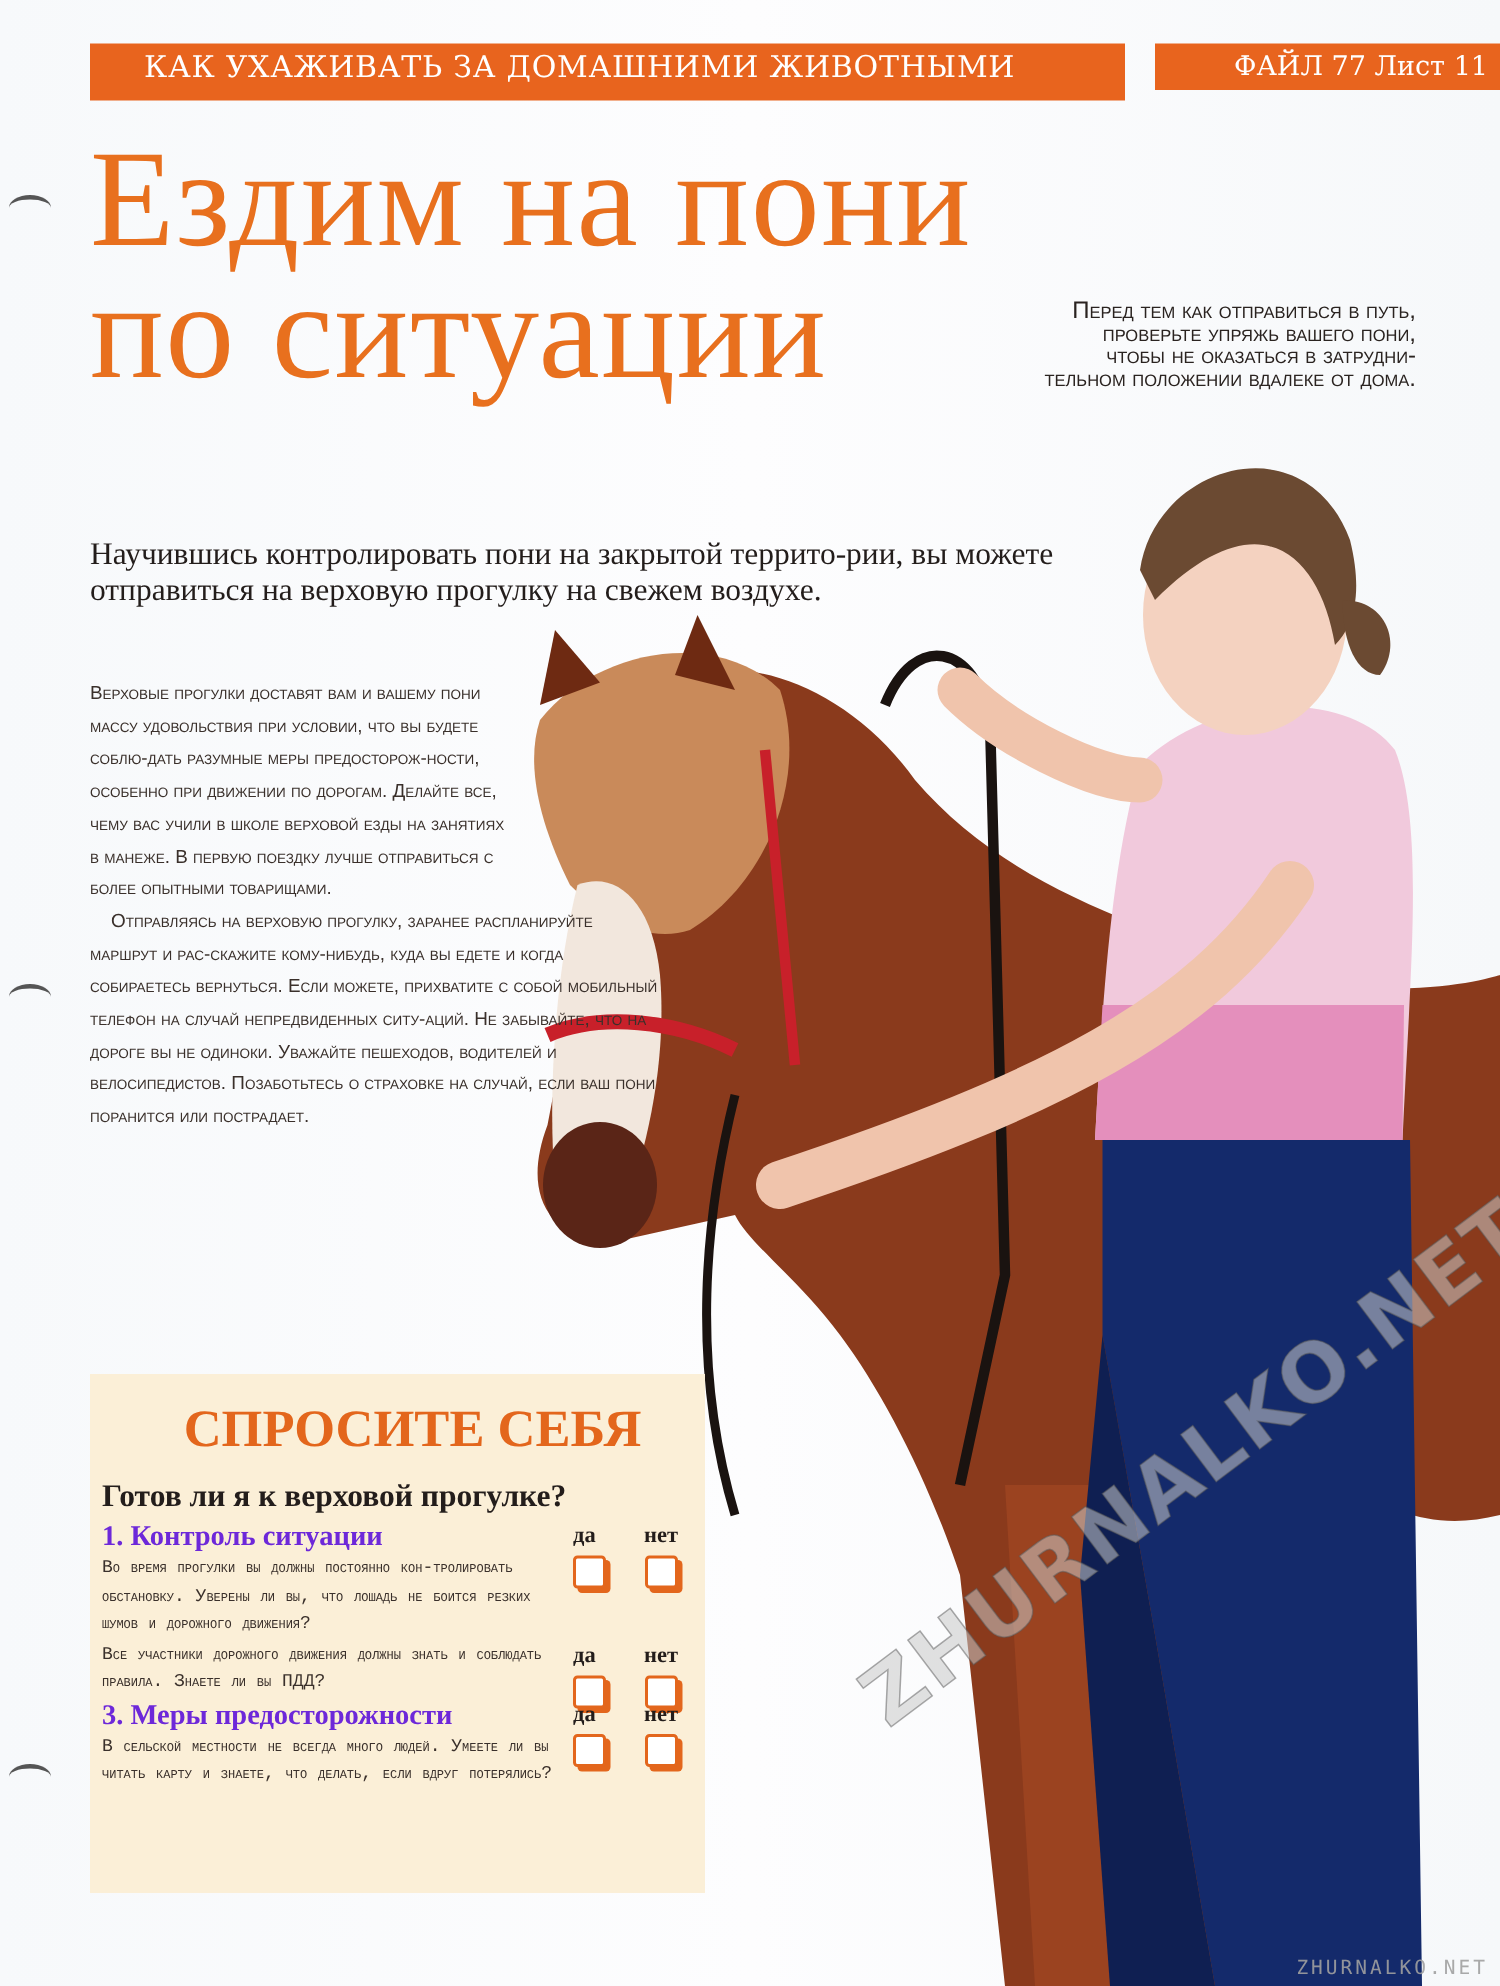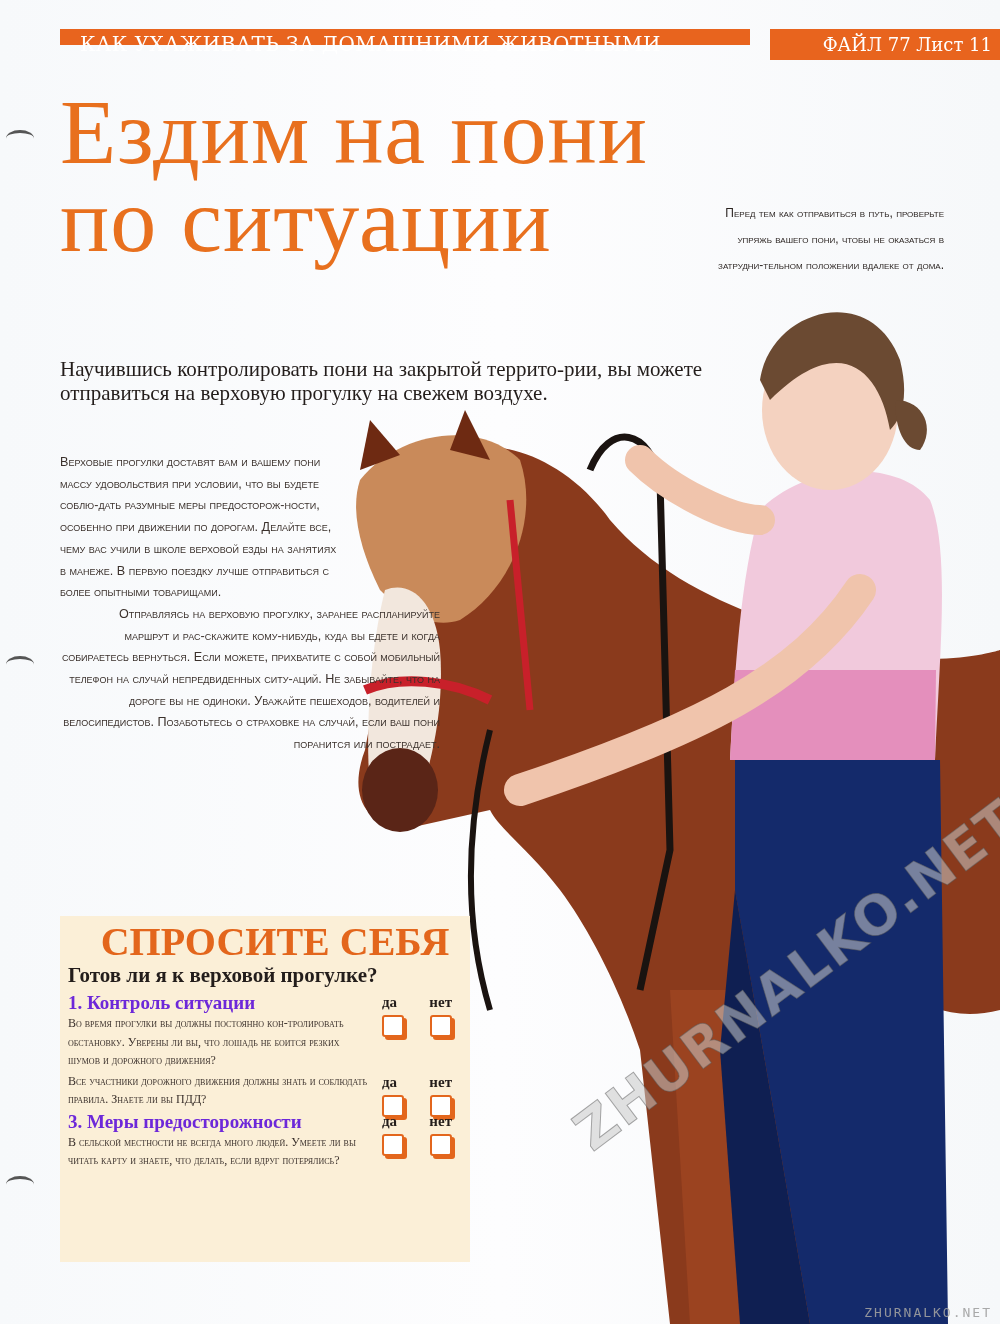--- a/index.html
+++ b/index.html
@@ -1,39 +1,39 @@
 <!DOCTYPE html>
 <html><head>
 <meta charset="utf-8">
 <style>
   html, body { margin:0; padding:0; }
   body { width:1000px; height:1324px; position:relative; overflow:hidden; background:#fbfcfd; font-family:"DejaVu Sans", sans-serif; color:#2a2320; }
   .page { position:absolute; inset:0; background:linear-gradient(90deg,#f7f9fb 0%,#fdfdfe 50%,#f6f8fa 100%); }
-  .header-bar { position:absolute; top:29px; left:60px; width:690px; height:16px; background:#e8641e; color:#fff; font-family:"DejaVu Serif", serif; font-size:20px; line-height:31px; padding-left:20px; box-sizing:border-box; letter-spacing:0.5px; }
+  .header-bar { position:absolute; top:29px; left:60px; width:690px; height:38px; background:#e8641e; color:#fff; font-family:"DejaVu Serif", serif; font-size:20px; line-height:31px; padding-left:36px; box-sizing:border-box; letter-spacing:0.5px; }
   .file-bar { position:absolute; top:29px; left:770px; width:230px; height:31px; background:#e8641e; color:#fff; font-family:"DejaVu Serif", serif; font-size:18px; line-height:31px; text-align:right; padding-right:8px; box-sizing:border-box; }
   .title { position:absolute; left:60px; top:88px; width:780px; font-family:"Liberation Serif", serif; font-weight:normal; font-size:92px; line-height:88px; color:#e8701e; margin:0; letter-spacing:1px; }
   .title span { display:block; }
-  .caption { position:absolute; right:56px; top:200px; width:250px; text-align:right; font-family:"Liberation Sans", sans-serif; font-size:12px; line-height:26px; color:#2a2320; font-variant:small-caps; }
+  .caption { position:absolute; right:56px; top:200px; width:250px; text-align:right; font-family:"Liberation Sans", sans-serif; font-size:16px; line-height:15px; color:#2a2320; font-variant:small-caps; }
   .lead { position:absolute; left:60px; top:357px; width:660px; font-family:"Liberation Serif", serif; font-weight:normal; font-size:21px; line-height:24px; color:#231d1b; margin:0; }
   .body-text { position:absolute; left:60px; top:452px; width:380px; font-family:"Liberation Sans", sans-serif; font-size:12.6px; line-height:21.7px; color:#3a302b; font-variant:small-caps; }
   .body-text p { margin:0; }
-  .body-text p.indent { text-indent:14px;text-align:right; }
+  .body-text p.indent { text-indent:14px; }
   .body-text p.narrow { width:280px; }
 
   
   .photo { position:absolute; left:340px; top:290px; width:660px; height:1034px; }
   .photo svg { width:100%; height:100%; display:block; }
 
   
   .quiz { position:absolute; left:60px; top:916px; width:410px; height:346px; background:#fbefd7; box-sizing:border-box; padding:6px 8px 0 8px; }
-  .quiz-title { font-family:"Liberation Serif", serif; font-size:40px; font-weight:bold; color:#e3661c; text-align:center; margin:0; line-height:40px; padding-left:20px; }
+  .quiz-title { font-family:"Liberation Serif", serif; font-size:35px; font-weight:bold; color:#e3661c; text-align:center; margin:11px; line-height:40px; padding-left:20px; }
   .quiz-subtitle { font-family:"Liberation Serif", serif; font-size:21px; font-weight:bold; color:#231d1b; margin:0 0 4px 0; line-height:26px; }
   .q { position:relative; margin-bottom:2px; }
   .q-head { font-family:"Liberation Serif", serif; font-weight:bold; font-size:19px; color:#6d28d9; line-height:22px; margin:0; }
-  .q-text { font-family:Liberation Serif, serif; font-size:12px; line-height:18.5px; color:#3a302b; width:305px; font-variant:small-caps; margin:0; }
+  .q-text { font-family:Liberation Mono, monospace; font-size:12px; line-height:18.5px; color:#3a302b; width:305px; font-variant:small-caps; margin:0; }
   .answers { position:absolute; right:10px; top:0; width:70px; }
   .ans-labels { display:flex; justify-content:space-between; font-family:"Liberation Serif", serif; font-weight:bold; font-size:15px; color:#231d1b; line-height:20px;text-align:right; }
   .ans-boxes { display:flex; justify-content:space-between; margin-top:3px; }
   .chk { width:22px; height:22px; border:2px solid #e3661c; border-radius:3px; background:#fff; box-shadow:3px 3px 0 #e3661c; box-sizing:border-box; cursor:pointer; }
 
   .hole { position:absolute; left:6px; width:28px; height:14px; border-top:3px solid #555; border-radius:50% 50% 0 0; }
 
   .watermark { position:absolute; left:600px; top:1100px; font-family:"DejaVu Sans", sans-serif; font-weight:bold; font-size:54px; color:rgba(200,200,200,0.55); transform:rotate(-37deg); transform-origin:left bottom; letter-spacing:2px; -webkit-text-stroke:1px rgba(90,90,90,0.5); white-space:nowrap; }
   .watermark-small { position:absolute; right:8px; bottom:4px; font-family:"DejaVu Sans Mono", monospace; font-size:13px; color:rgba(160,160,160,0.9); letter-spacing:2px; }
 </style>

